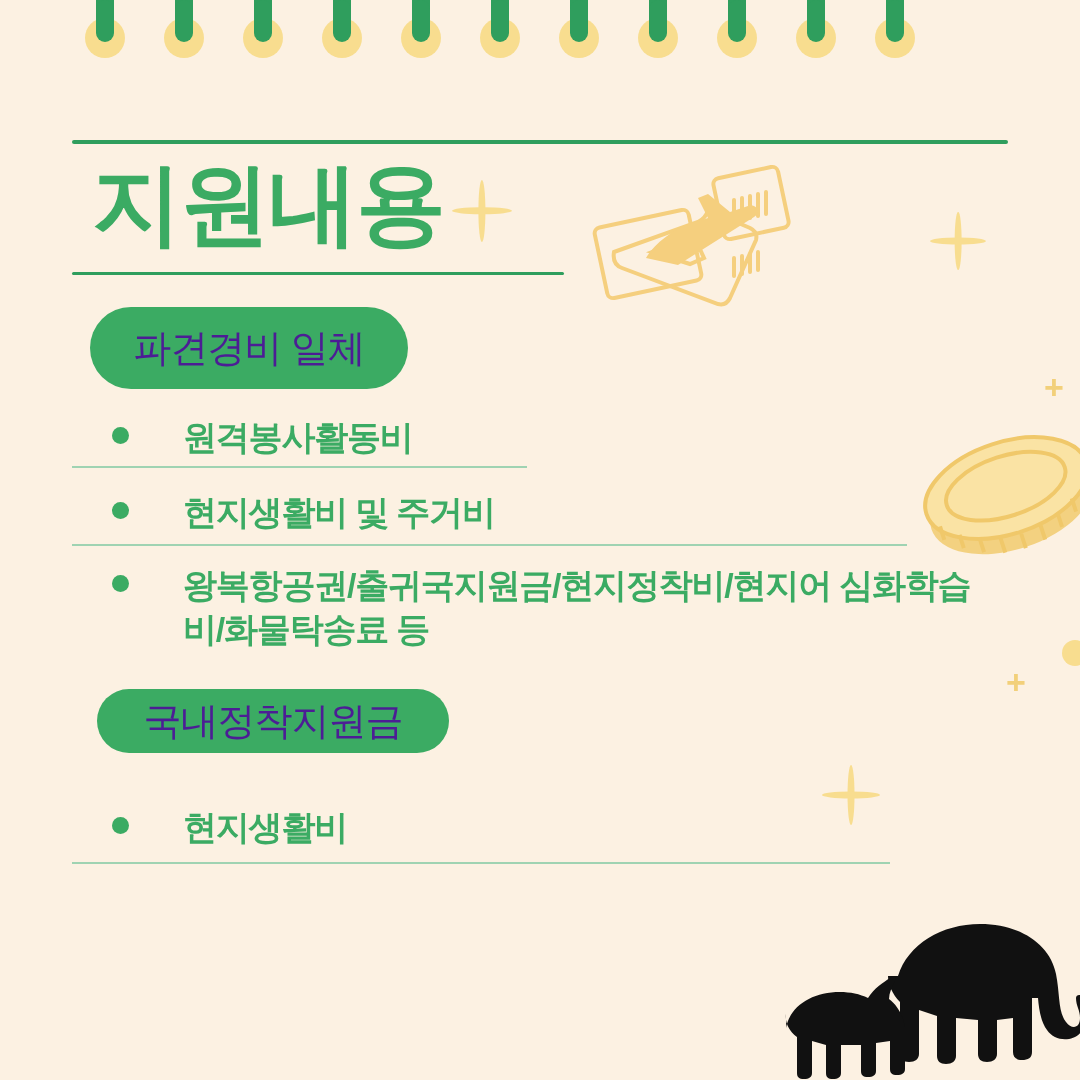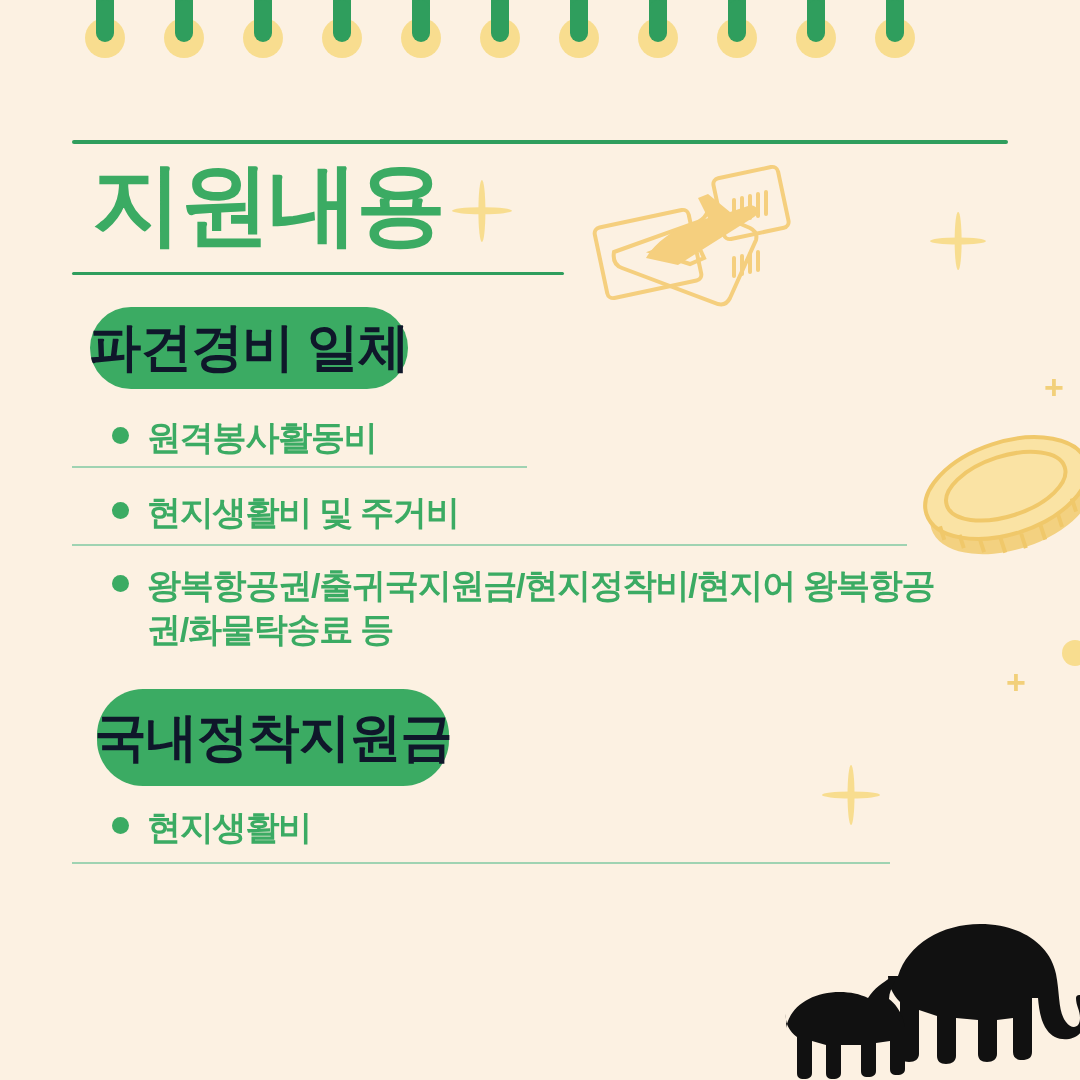--- a/index.html
+++ b/index.html
@@ -121,54 +121,55 @@
     font-weight: 700;
     line-height: 1;
   }
   .plus-a { left: 1044px; top: 370px; }
   .plus-b { left: 1006px; top: 665px; }
 
   
   .pill {
     position: absolute;
     background: #3bab63;
-    color: #0f172a;
+    color: #4c1d95;
     border-radius: 46px;
-    font-size: 52px;
-    font-weight: 700;
+    font-size: 38px;
+    font-weight: 400;
     letter-spacing: -1px;
     display: flex;
     align-items: center;
     justify-content: center;
     white-space: nowrap;
     box-sizing: border-box;
   }
   .pill-1 {
     left: 90px;
     top: 307px;
     width: 318px;
     height: 82px;
   }
   .pill-2 {
     left: 97px;
     top: 689px;
     width: 352px;
-    height: 97px;
+    height: 64px;
   }
 
   
   .item {
     position: absolute;
     display: flex;
     align-items: flex-start;
     color: #3bab63;
     font-size: 34px;
     font-weight: 800;
     letter-spacing: -1.2px;
     line-height: 1.3;
+    gap: 36px;
   }
   .dot {
     width: 17px;
     height: 17px;
     border-radius: 50%;
     background: #3bab63;
     flex: 0 0 auto;
     margin-right: 18px;
     margin-top: 12px;
   }
@@ -338,21 +339,21 @@
   <div class="divider div-1"></div>
 
   <div class="item item-2">
     <span class="dot"></span>
     <span class="item-text">현지생활비 및 주거비</span>
   </div>
   <div class="divider div-2"></div>
 
   <div class="item item-3">
     <span class="dot"></span>
-    <span class="item-text">왕복항공권/출귀국지원금/현지정착비/현지어 왕복항공권/화물탁송료 등</span>
+    <span class="item-text">왕복항공권/출귀국지원금/현지정착비/현지어 심화학습비/화물탁송료 등</span>
   </div>
 
   <div class="pill pill-2">
     <span>국내정착지원금</span>
   </div>
 
   <div class="item item-4">
     <span class="dot"></span>
     <span class="item-text">현지생활비</span>
   </div>

